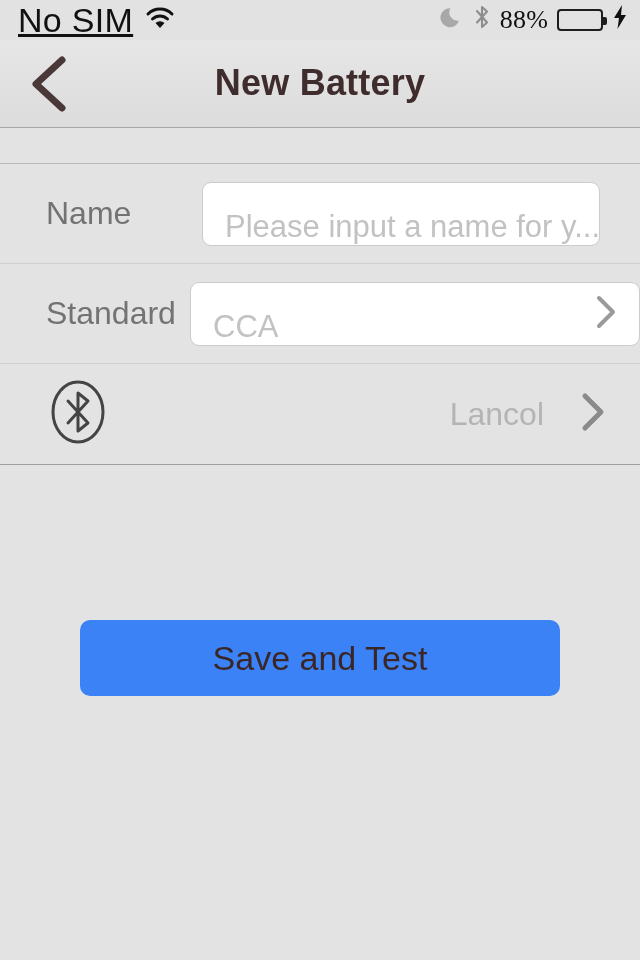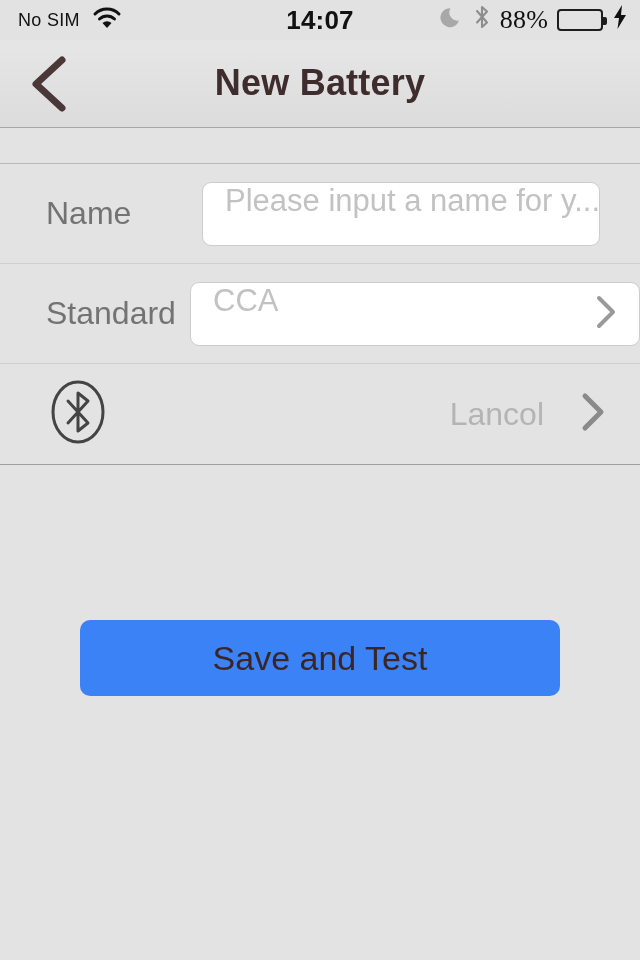--- a/index.html
+++ b/index.html
@@ -32,21 +32,21 @@
     color: #111;
     font-size: 26px;
   }
   .sb-left {
     position: absolute;
     left: 18px;
     display: flex;
     align-items: center;
     gap: 12px;
   }
-  .sb-carrier { font-size: 18px; letter-spacing: .3px; color: #111; }
+  .sb-carrier { font-size: 34px; letter-spacing: .3px; color: #111; text-decoration: underline; }
   .sb-center {
     position: absolute;
     left: 0; right: 0;
     text-align: center;
     font-size: 26px;
     font-weight: bold;
     color: #111;
     letter-spacing: .2px;
   }
   .sb-right {
@@ -140,21 +140,21 @@
   .lbl-standard { position: absolute; left: 46px; }
   .lbl-rated    { position: absolute; left: 46px; }
 
   .field {
     position: absolute;
     height: 64px;
     background: #ffffff;
     border: 1px solid #cccccc;
     border-radius: 9px;
     display: flex;
-    align-items: flex-start;
+    align-items: flex-end;
   }
   .field-name     { left: 202px; width: 398px; }
   .field-standard { left: 190px; width: 450px; }
   .field-rated    { left: 202px; width: 346px; }
 
   .field-text {
     margin-left: 22px;
     font-size: 31px;
     color: #c2c2c2;
     white-space: nowrap;
@@ -227,21 +227,20 @@
       <span class="sb-carrier">No SIM</span>
       <span>
         <svg width="30" height="22" viewBox="0 0 30 22">
           <path d="M3 7 A17 17 0 0 1 27 7" stroke="#111" stroke-width="3" fill="none" stroke-linecap="round"></path>
           <path d="M7.5 12 A11 11 0 0 1 22.5 12" stroke="#111" stroke-width="3" fill="none" stroke-linecap="round"></path>
           <path d="M15 21 l-4.5 -5 a6.4 6.4 0 0 1 9 0 z" fill="#111"></path>
         </svg>
       </span>
     </div>
 
-    <div class="sb-center">14:07</div>
 
     <div class="sb-right">
       <span>
         <svg width="24" height="24" viewBox="0 0 24 24">
           <path d="M19 15.5 A9.5 9.5 0 1 1 10.5 3.2 A8.2 8.2 0 0 0 19 15.5 z" fill="#a8a8a8"></path>
         </svg>
       </span>
       <span>
         <svg width="18" height="26" viewBox="0 0 18 26">
           <path d="M4 7 L14 18.5 L9 23 L9 3 L14 7.5 L4 18.5" stroke="#8d8d8d" stroke-width="2.1" fill="none" stroke-linejoin="round" stroke-linecap="round"></path>

